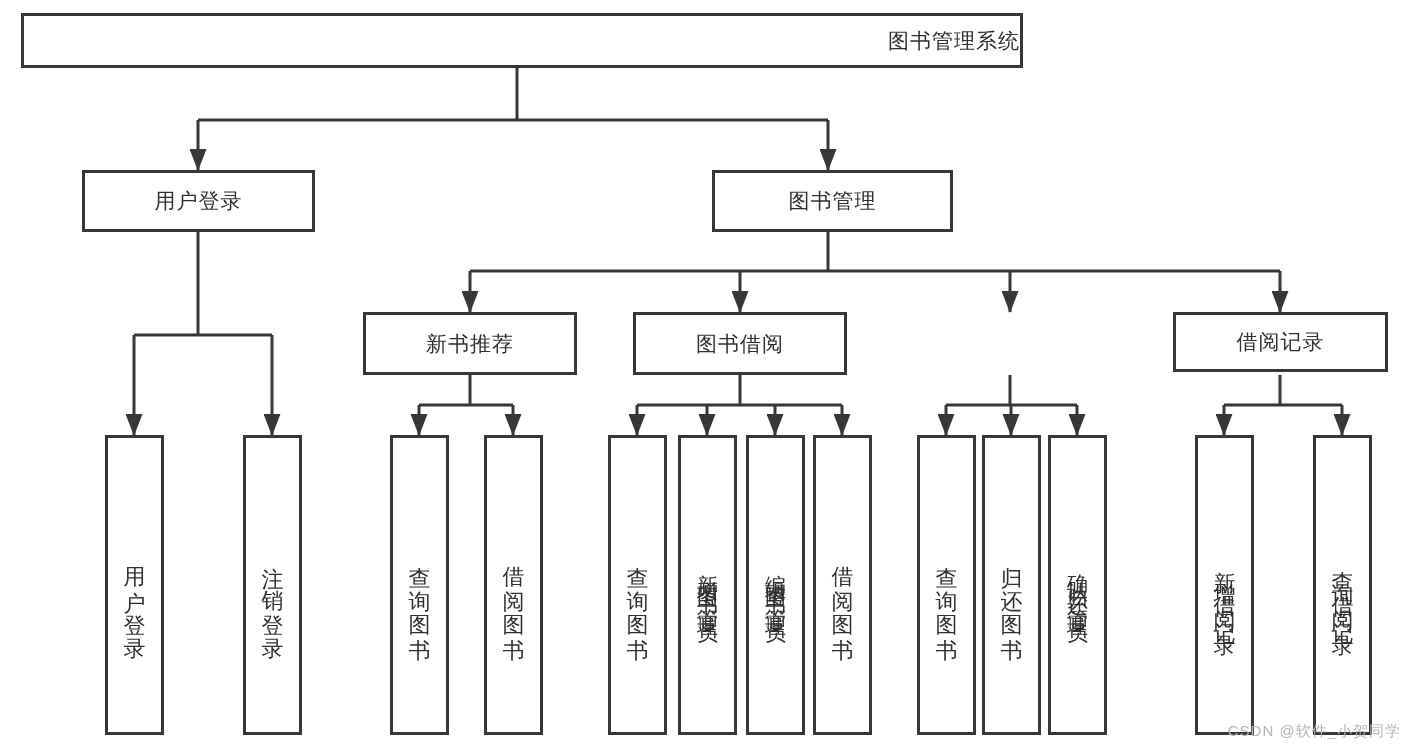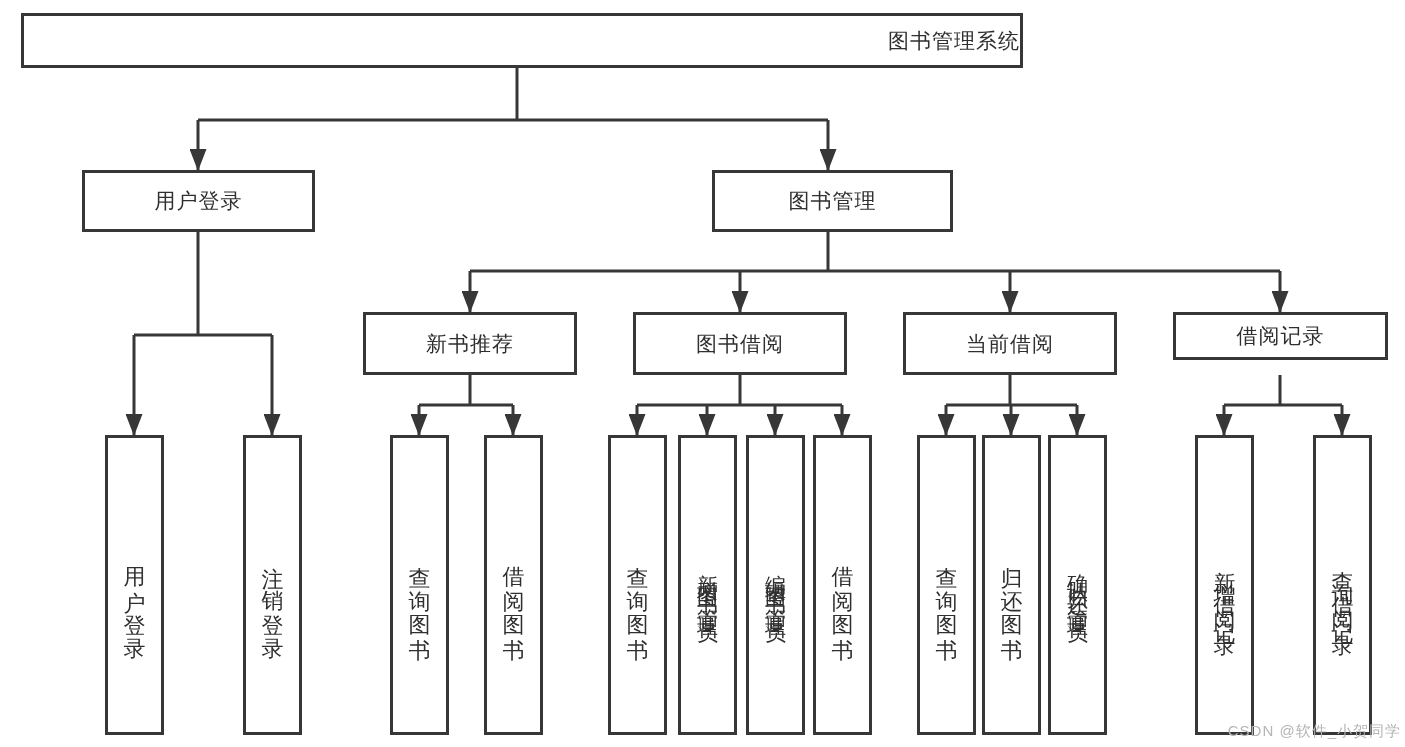--- a/index.html
+++ b/index.html
@@ -109,24 +109,21 @@
   <div class="node" style="left:712px; top:170px; width:241px; height:62px;">
     <span>图书管理</span>
   </div>
 
   <div class="node" style="left:363px; top:312px; width:214px; height:63px;">
     <span>新书推荐</span>
   </div>
   <div class="node" style="left:633px; top:312px; width:214px; height:63px;">
     <span>图书借阅</span>
   </div>
-  <div class="node" style="left:903px; top:312px; width:214px; height:63px;">
-    <span>当前借阅</span>
-  </div>
-  <div class="node" style="left:1173px; top:312px; width:215px; height:48px;font-family:Liberation Serif, serif;">
+  <div class="node" style="left:1173px; top:312px; width:215px; height:60px;font-family:Liberation Serif, serif;">
     <span>借阅记录</span>
   </div>
 
   <div class="node leaf" style="left:105px;">
     <span class="vtext v-short">用户登录</span>
   </div>
   <div class="node leaf" style="left:243px;">
     <span class="vtext v-short">注销登录</span>
   </div>
 

